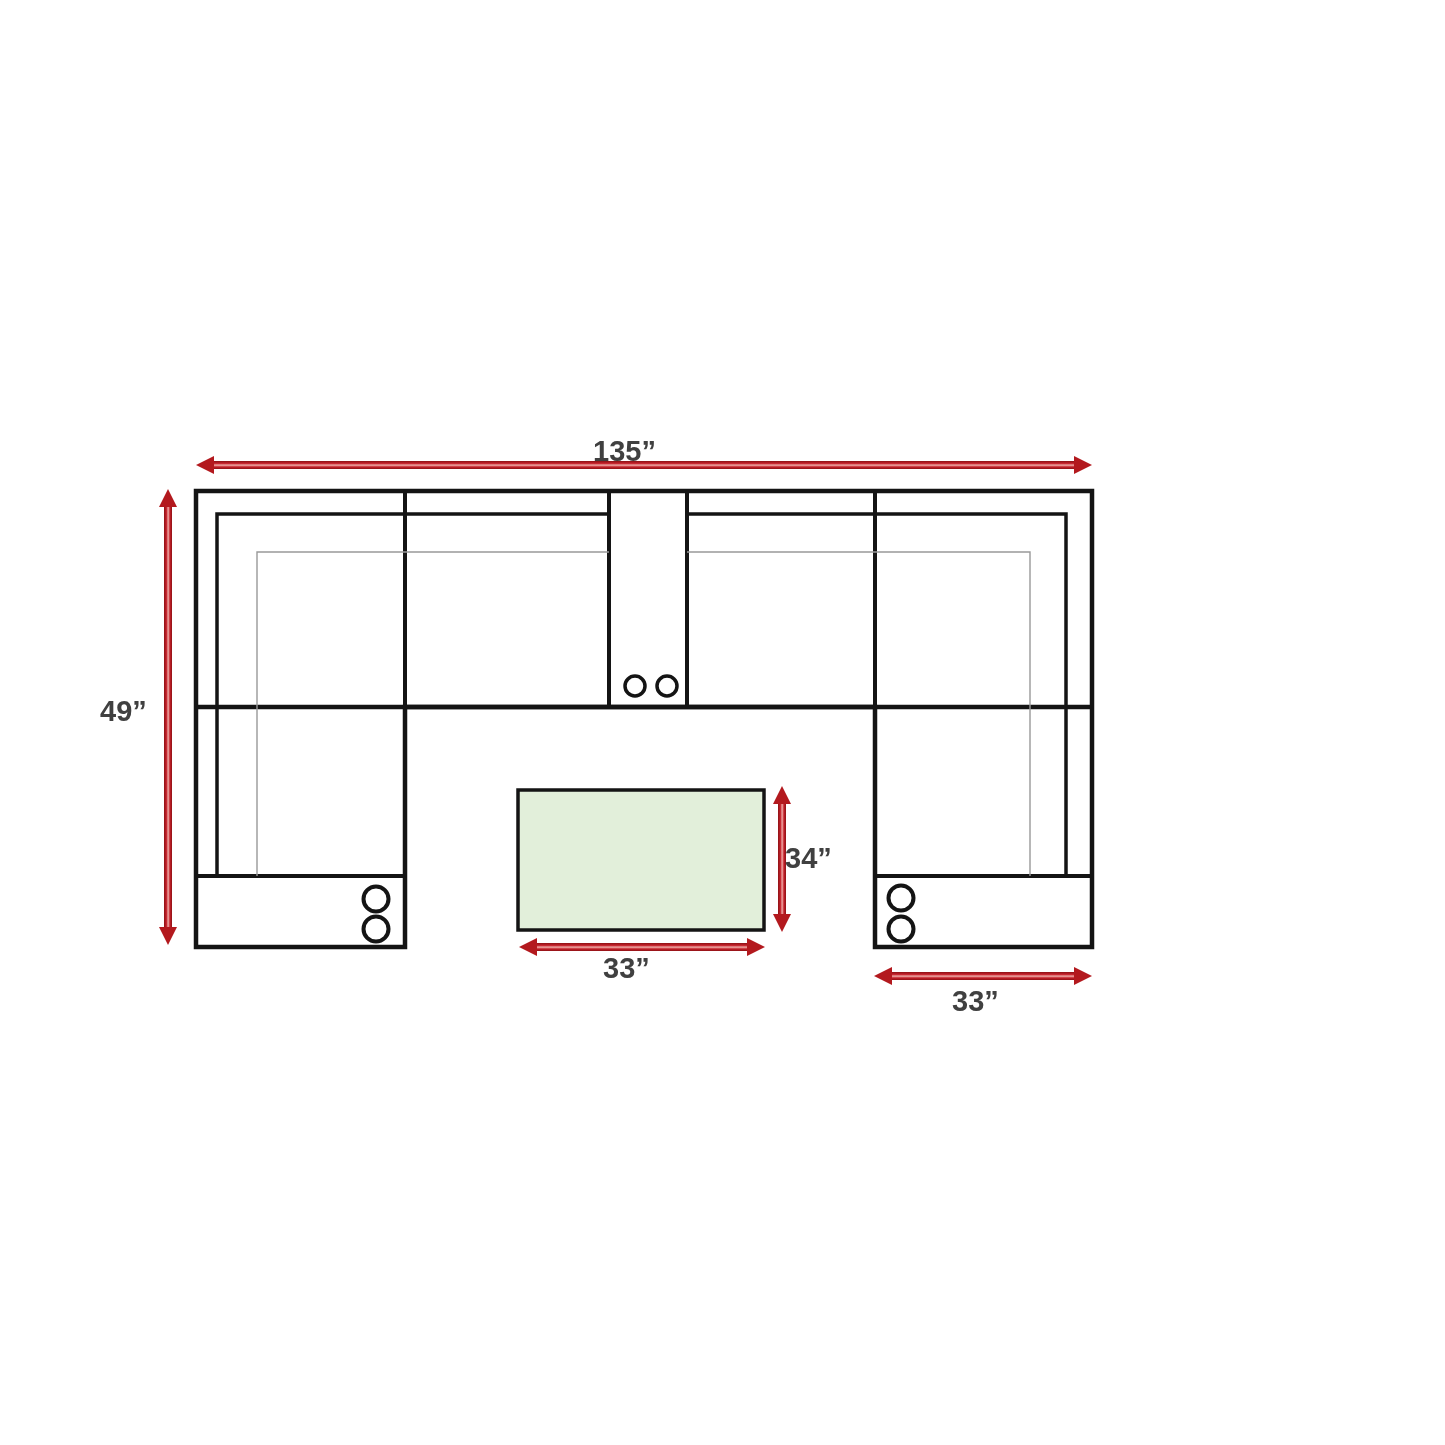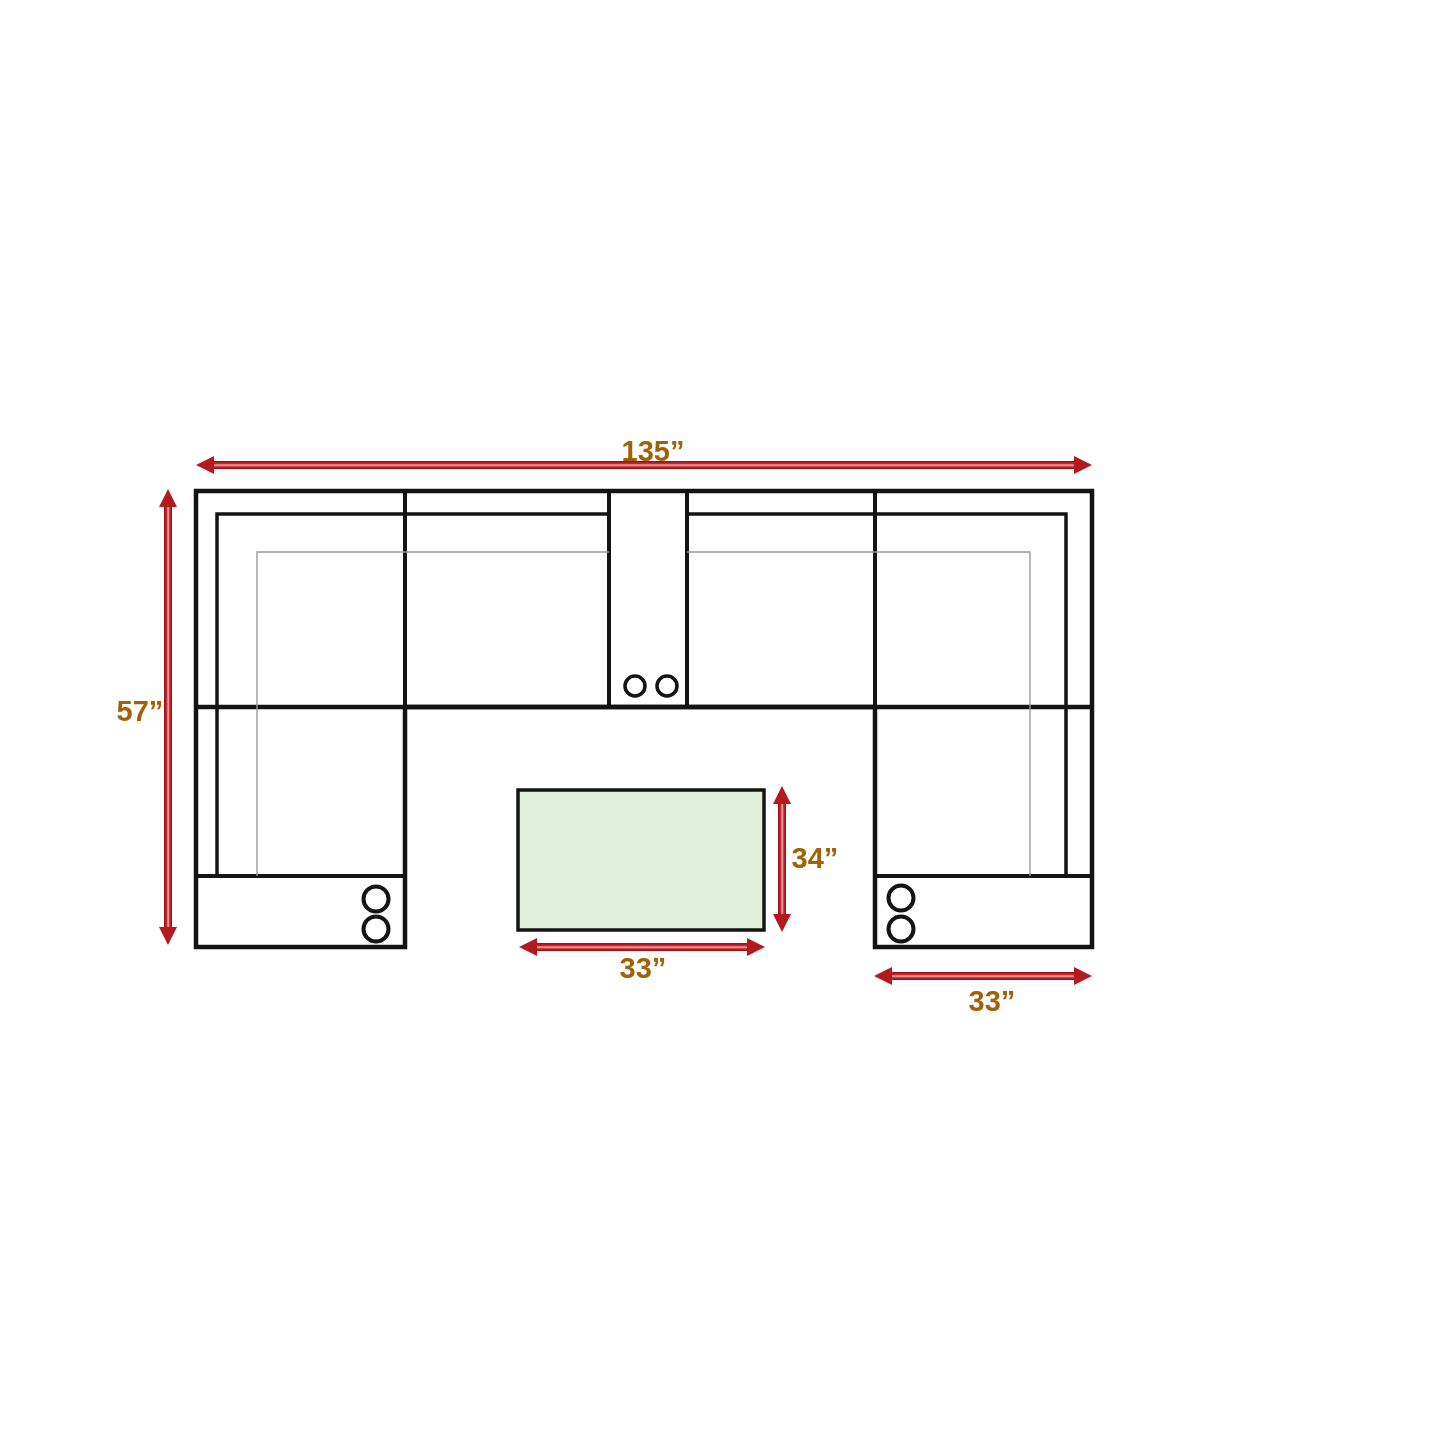--- a/index.html
+++ b/index.html
@@ -16,25 +16,25 @@
     overflow: hidden;
   }
   .plan-svg {
     position: absolute;
     left: 0;
     top: 0;
   }
   
   .dim-label {
     position: absolute;
-    color: #a16207;
+    color: #404040;
     font-weight: bold;
     font-size: 29px;
     line-height: 30px;
-    text-align: center;
+    text-align: left;
     letter-spacing: 0px;
     user-select: none;
   }
   
   .arrow {
     position: absolute;
     display: flex;
   }
   .arrow.h { flex-direction: row; align-items: center; height: 18px; }
   .arrow.v { flex-direction: column; align-items: center; width: 18px; }
@@ -113,21 +113,21 @@
     <div class="shaft"></div>
     <div class="head end"></div>
   </div>
   <div class="dim-label" style="left:593px; top:436px; width:120px;">135”</div>
 
   <div class="arrow v" style="left:159px; top:489px; height:456px;">
     <div class="head start"></div>
     <div class="shaft"></div>
     <div class="head end"></div>
   </div>
-  <div class="dim-label" style="left:100px; top:696px; width:80px;">57”</div>
+  <div class="dim-label" style="left:100px; top:696px; width:80px;">49”</div>
 
   <div class="arrow v" style="left:773px; top:786px; height:146px;">
     <div class="head start"></div>
     <div class="shaft"></div>
     <div class="head end"></div>
   </div>
   <div class="dim-label" style="left:785px; top:843px; width:60px;">34”</div>
 
   <div class="arrow h" style="left:519px; top:938px; width:246px;">
     <div class="head start"></div>

